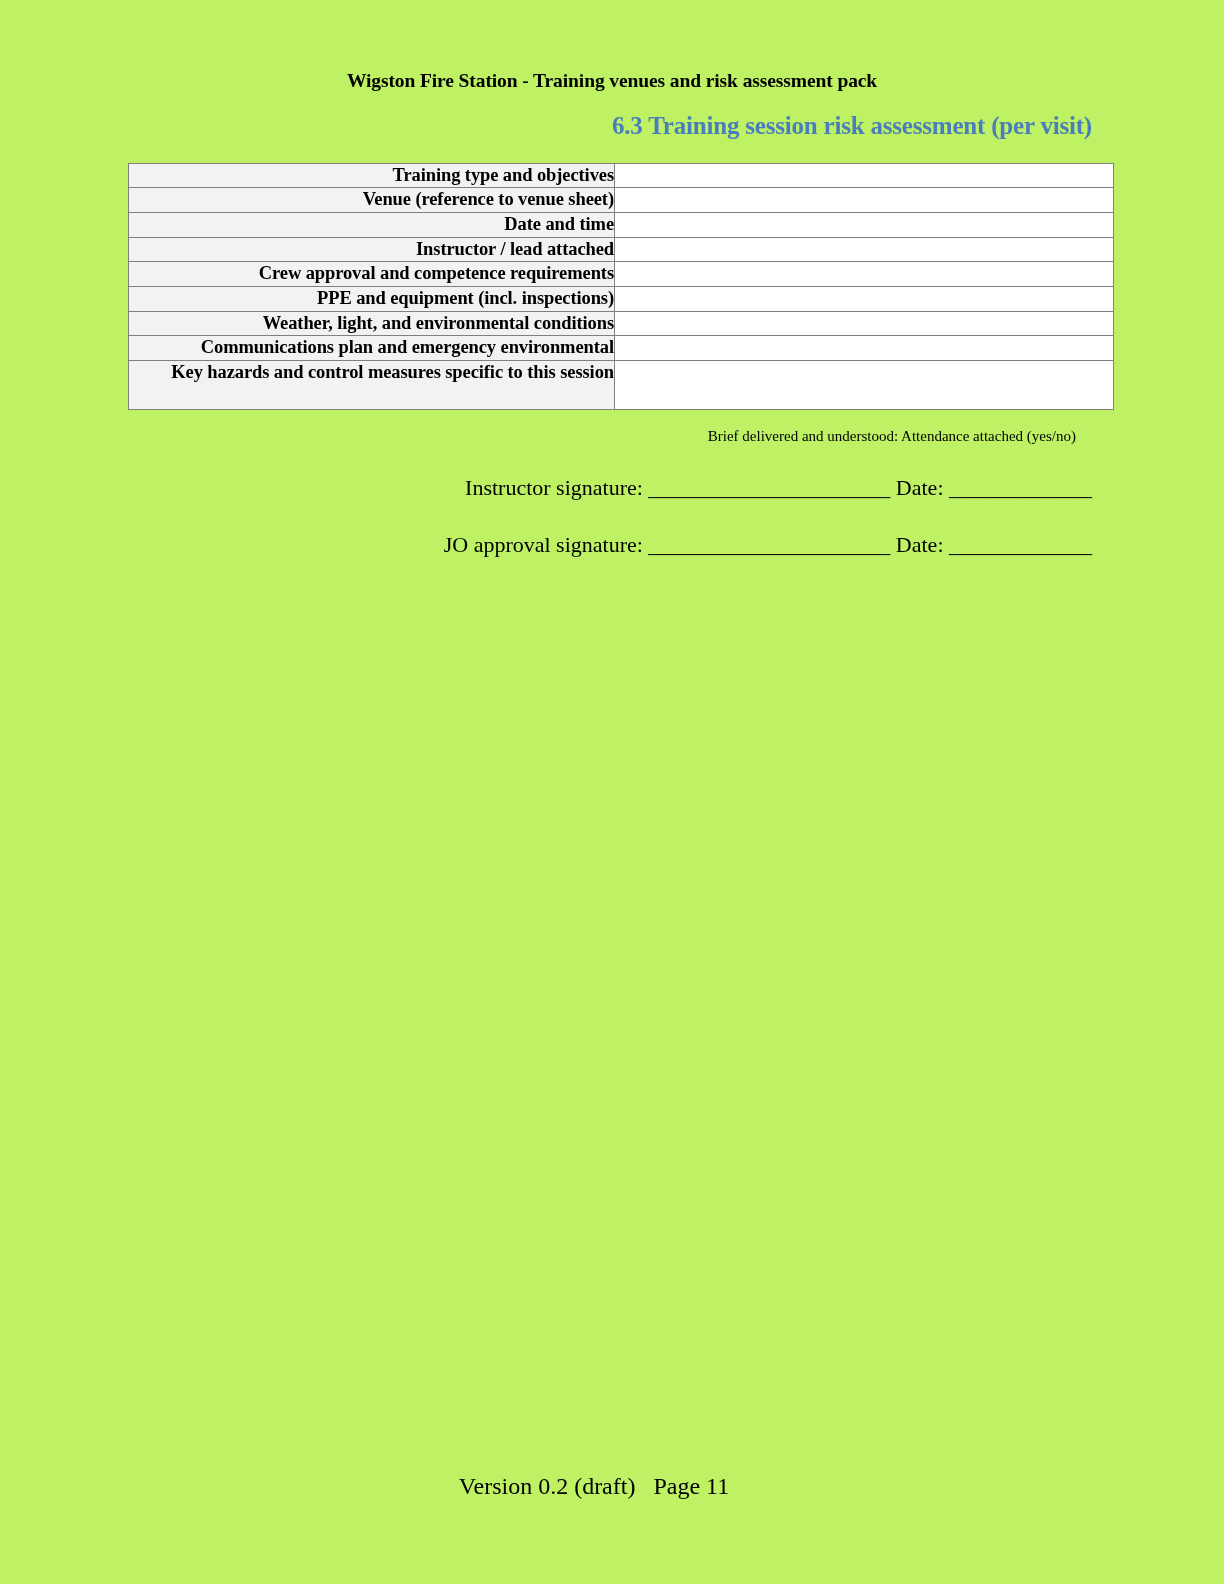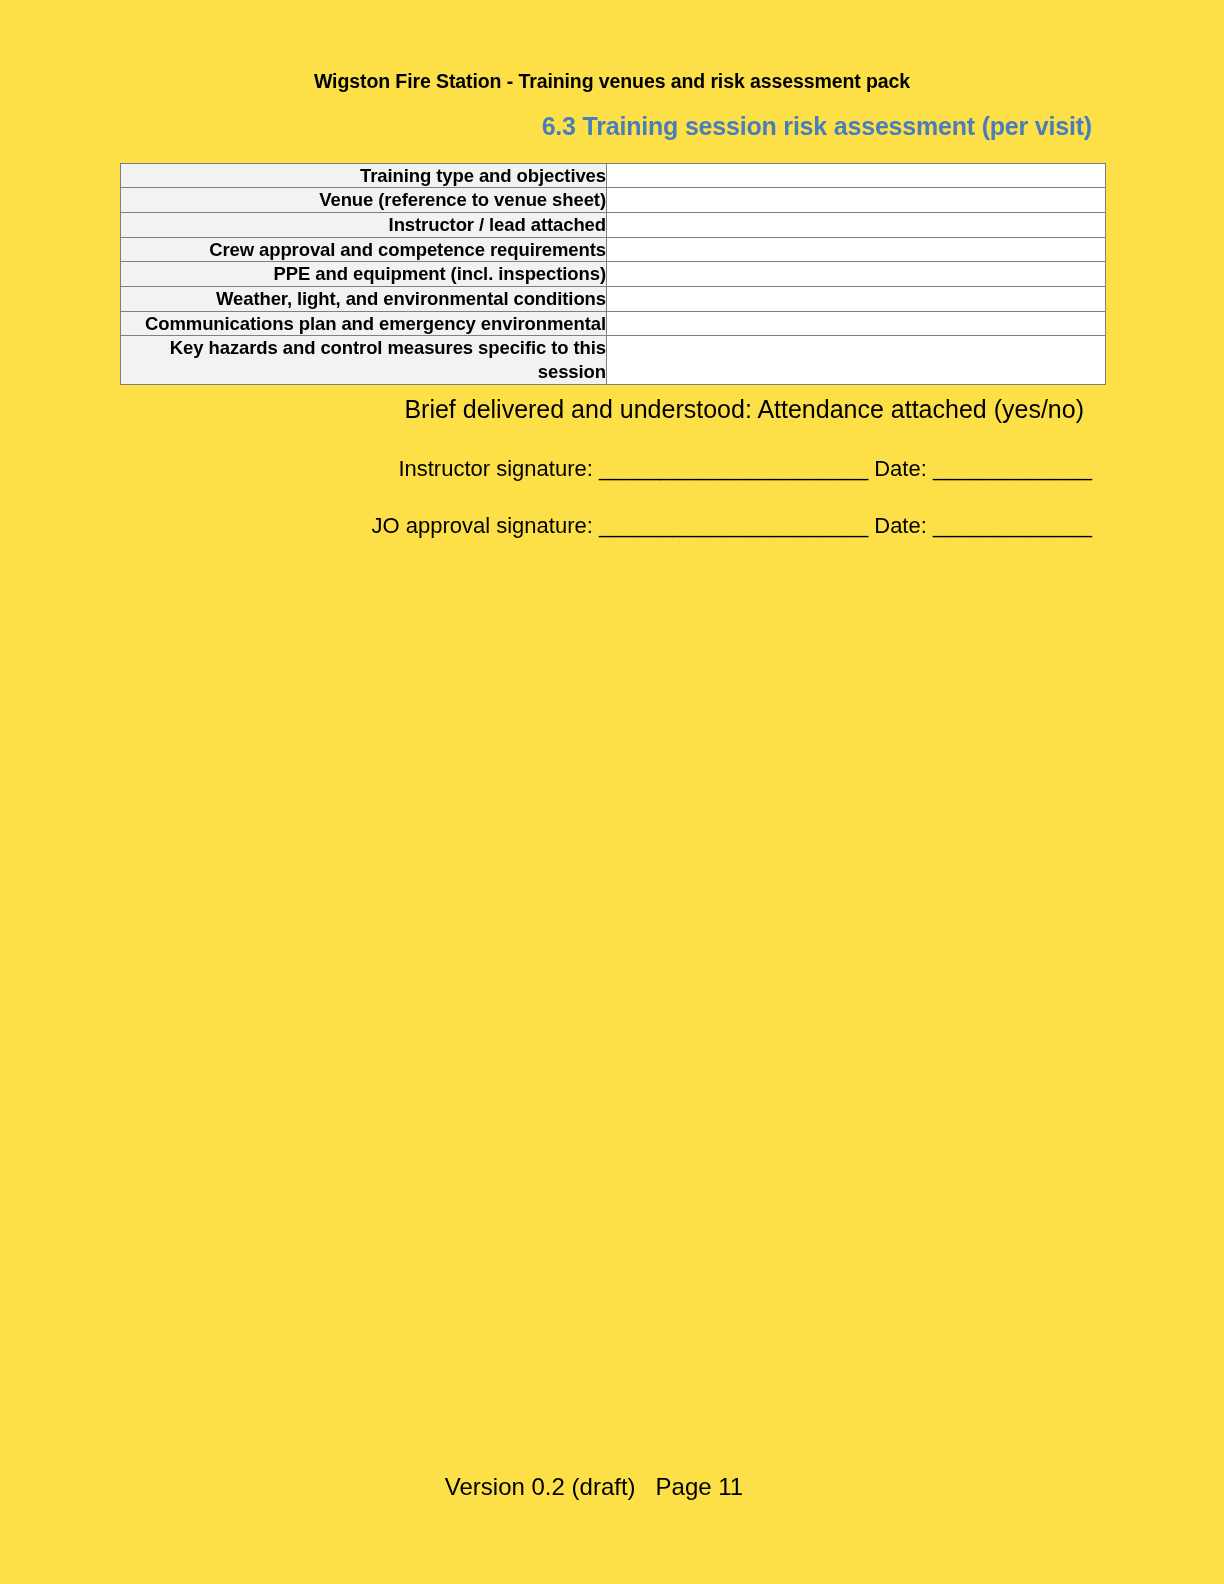--- a/index.html
+++ b/index.html
@@ -12,21 +12,22 @@
     height: 1584px;
     position: relative;
     font-family: "Liberation Sans", sans-serif;
     color: #000000;
     -webkit-font-smoothing: antialiased;
   }
 
   .page {
     position: absolute;
     inset: 0;
-    background: #fde047;
+    background: #bef264;
+    font-family: Liberation Serif, serif;
   }
 
   
   .doc-header {
     position: absolute;
     top: 70px;
     left: 0;
     width: 1224px;
     text-align: center;
     font-size: 19.5px;
@@ -58,21 +59,21 @@
     line-height: 1.35;
     margin: 0 0 26px 0;
     color: #000000;
   }
 
   
   table.form-table {
     border-collapse: collapse;
     width: 983px;
     table-layout: fixed;
-    margin: 8px;
+    margin: 16px;
     padding-left: 28px;
   }
   table.form-table td {
     border: 1px solid #808080;
     padding: 0;
     vertical-align: top;
   }
   td.label-cell {
     width: 485px;
     background: #f2f2f2;
@@ -94,23 +95,23 @@
   
   table.form-table {
     border: 1px solid #6e6e6e;
   }
 
   
   .below-table {
     margin-top: 2px;
   }
   .plain-line {
-    font-size: 25px;
+    font-size: 15px;
     line-height: 1.35;
-    margin: 8px;
+    margin: 16px;
     color: #000000;
   }
   .sig-line {
     font-size: 22px;
     line-height: 1.35;
     margin: 27px 0 0 0;
     color: #000000;
     white-space: pre;
   }
 
@@ -142,20 +143,24 @@
       <tbody>
         <tr class="row-standard">
           <td class="label-cell">Training type and objectives</td>
           <td class="value-cell"></td>
         </tr>
         <tr class="row-standard">
           <td class="label-cell">Venue (reference to venue sheet)</td>
           <td class="value-cell"></td>
         </tr>
         <tr class="row-standard">
+          <td class="label-cell">Date and time</td>
+          <td class="value-cell"></td>
+        </tr>
+        <tr class="row-standard">
           <td class="label-cell">Instructor / lead attached</td>
           <td class="value-cell"></td>
         </tr>
         <tr class="row-standard">
           <td class="label-cell">Crew approval and competence requirements</td>
           <td class="value-cell"></td>
         </tr>
         <tr class="row-standard">
           <td class="label-cell">PPE and equipment (incl. inspections)</td>
           <td class="value-cell"></td>

